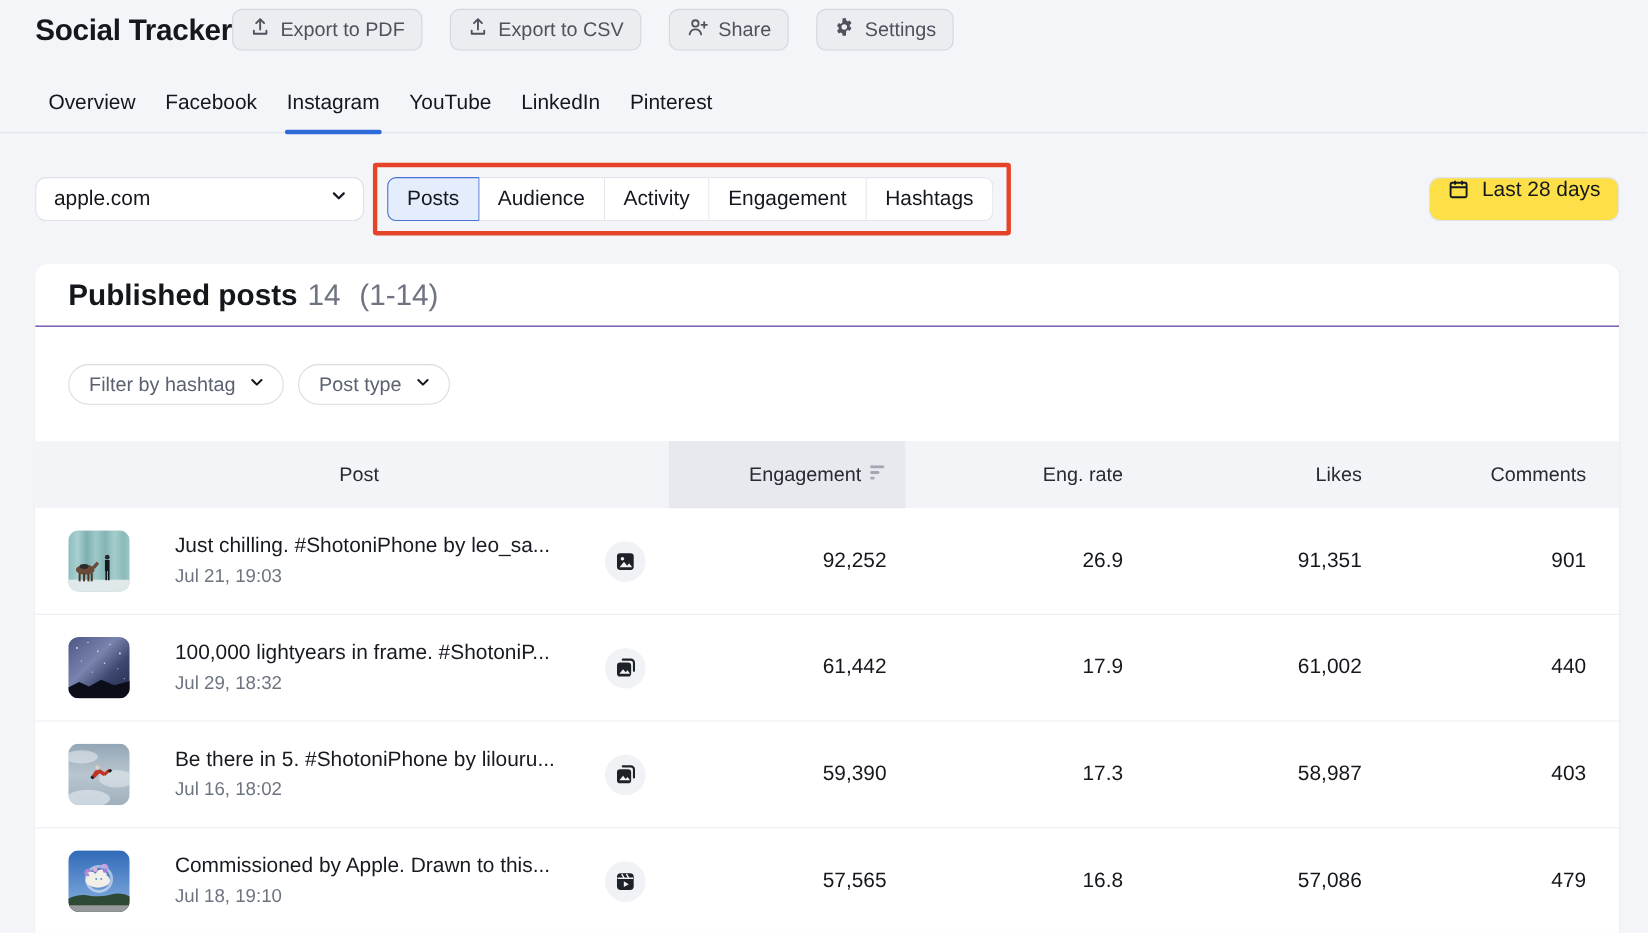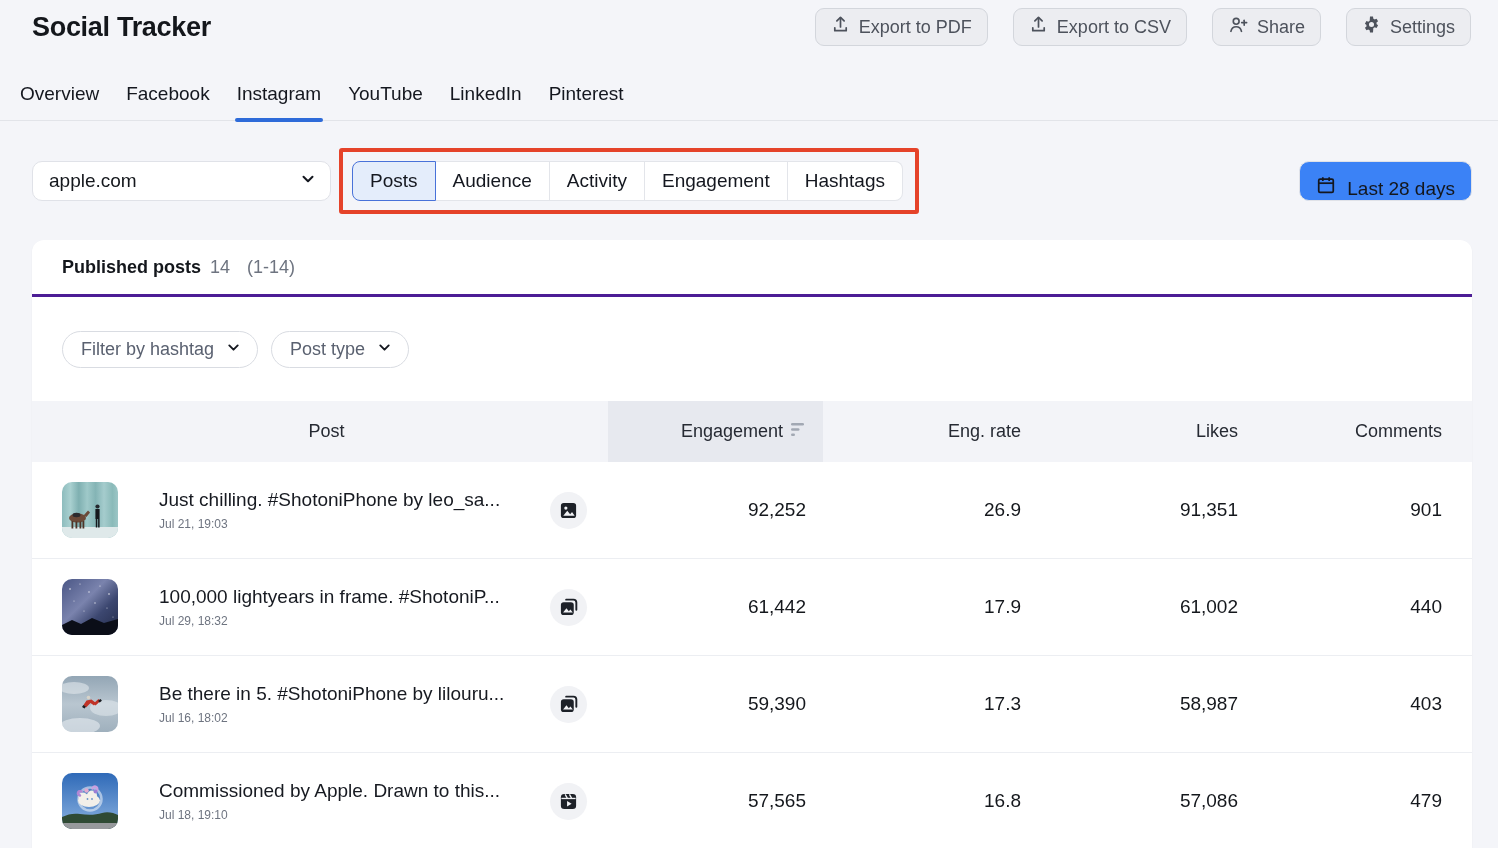--- a/index.html
+++ b/index.html
@@ -3,36 +3,36 @@
 <meta charset="utf-8">
 <style>
   * { margin:0; padding:0; box-sizing:border-box; }
   html,body { width:1498px; height:848px; overflow:hidden; }
   body {
     background:#f4f5f9;
     font-family:"Liberation Sans", sans-serif;
     color:#14171c;
   }
   .top {
-    display:flex; justify-content:space-between; align-items:center;
+    display:flex; align-items:center;
     padding:8px 27px 0 32px;
   }
   .page-title { font-size:27px; font-weight:700; letter-spacing:-0.3px; color:#14171c; }
   .actions { display:flex; gap:25px; }
   .btn {
     display:flex; align-items:center; gap:9px;
     height:38px; padding:0 15px;
     background:#ecedf1; border:1px solid #d3d6dc; border-radius:9px;
     font-family:inherit; font-size:18px; color:#4d525c; cursor:pointer;
   }
   .btn svg { flex:0 0 auto; }
 
   .tabs {
     display:flex; gap:27px;
-    margin-top:37px; padding:0 20px;
+    margin-top:37px; padding:0 44px;
     border-bottom:1px solid #e2e4e9;
     font-size:19px; color:#14171f;
   }
   .tab { padding-bottom:15px; position:relative; cursor:pointer; font-weight:500; }
   .tab.active::after {
     content:""; position:absolute; left:-2px; right:-2px; bottom:-2px;
     height:4px; background:var(--accent-blue,#2e6bd9); border-radius:2px;
   }
 
   .toolbar {
@@ -59,35 +59,35 @@
     font-family:inherit; font-size:19px; color:#14171f; cursor:pointer;
   }
   .seg:first-child { border-left-width:1px; border-radius:8px 0 0 8px; }
   .seg:last-child { border-radius:0 8px 8px 0; }
   .seg.active {
     background:var(--active-segment-bg,#e4edfb);
     border:1px solid var(--active-segment-border,#4872d9);
   }
   .date-btn {
     margin-left:auto; height:40px; padding:0 16px;
-    display:flex; align-items:flex-end; gap:11px;
-    background:#3b82f6; border:1px solid #e0e2e8; border-radius:10px;
+    display:flex; align-items:flex-start; gap:11px;
+    background:#fde047; border:1px solid #e0e2e8; border-radius:10px;
     font-family:inherit; font-size:19px; color:#14171c; cursor:pointer;
   }
 
   .card {
     margin:26px 26px 0 32px; height:610px;
     background:#fff; border-radius:12px 12px 0 0;
     box-shadow:0 1px 2px rgba(20,23,28,.05);
     overflow:hidden;
   }
   .card-head {
     height:57px; display:flex; align-items:center;
-    padding:0 30px; border-bottom:3px solid #4c1d95;
-    font-size:18px;
+    padding:0 30px; border-bottom:1px solid #4c1d95;
+    font-size:27px;
   }
   .card-title { font-weight:700; color:#14171c; }
   .card-count { color:#6e7480; margin-left:9px; }
   .card-range { color:#6e7480; margin-left:17px; }
 
   .chip-row { display:flex; gap:13px; padding:34px 30px 0; }
   .chip {
     height:37px; display:flex; align-items:center; gap:12px;
     padding:0 16px 0 18px;
     background:#fff; border:1px solid #d9dce2; border-radius:19px;
@@ -115,21 +115,21 @@
   .td { text-align:right; padding-right:17px; font-size:19px; color:#14171c; }
   .td.last { padding-right:30px; }
   .post-cell { display:flex; align-items:center; padding-left:30px; min-width:0;gap:28px; }
   .thumb {
     width:56px; height:56px; border-radius:10px; overflow:hidden;
     flex:0 0 auto; margin-right:13px; cursor:pointer;
   }
   .thumb svg { display:block; }
   .post-text { display:flex; flex-direction:column; gap:6px; min-width:0; }
   .post-title { font-size:19px; color:#171a21; white-space:nowrap; cursor:pointer; }
-  .post-date { font-size:12px; color:#6e7480; }
+  .post-date { font-size:17px; color:#6e7480; }
   .type-ic {
     width:37px; height:37px; border-radius:50%;
     background:#f1f2f5; flex:0 0 auto;
     margin-left:auto; margin-right:21px;
     display:flex; align-items:center; justify-content:center;
   }
 </style>
 </head>
 <body>
 

